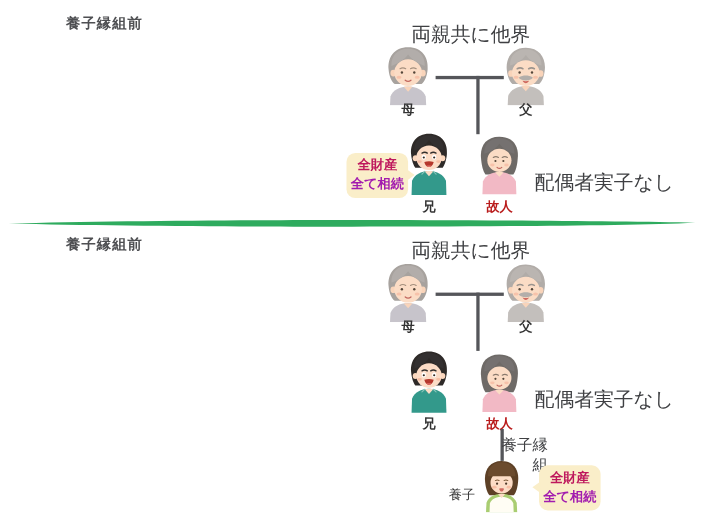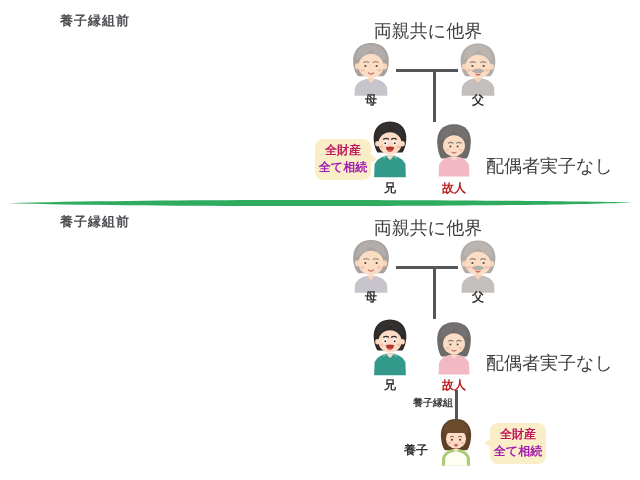--- a/index.html
+++ b/index.html
@@ -14,22 +14,22 @@
   .red   { color:#b91c1c; }
   .tree-line { background:#55565a; }
   .badge { width:56px; background:#faeec9; border-radius:8px; text-align:center;
            font-size:12px; font-weight:bold; line-height:17px; padding:3px 0 4px; }
   .badge .l1 { color:#be185d; }
   .badge .l2 { color:#a21caf; }
   .tail  { position:absolute; width:0; height:0; top:15px;
            border-top:5px solid transparent; border-bottom:5px solid transparent; }
   .tail-r{ right:-6px; border-left:7px solid #faeec9; }
   .tail-l{ left:-6px;  border-right:7px solid #faeec9; }
-  .adopt-note { font-size:10px; font-weight:bold; color:#3f4043; text-align:right; }
-  .child-note { font-size:12px; font-weight:bold; color:#333; text-align:center; }
+  .adopt-note { font-size:14px; font-weight:normal; color:#3f4043; text-align:right;margin-left:45px; }
+  .child-note { font-size:12px; font-weight:normal; color:#333; text-align:right; }
 </style>
 </head>
 <body>
 
 <svg width="0" height="0" style="position:absolute" aria-hidden="true">
   <defs>
     <symbol id="sym-mother" viewBox="0 0 60 62">
       <path d="M30 1C15 1 8.5 12 9.5 24c.6 8 3.5 13.5 6.5 15.5h28c3-2 5.9-7.5 6.5-15.5C51.5 12 45 1 30 1Z" fill="#a7a29e"></path>
       <ellipse cx="14.5" cy="28" rx="3" ry="3.5" fill="#f9d4ba"></ellipse>
       <ellipse cx="45.5" cy="28" rx="3" ry="3.5" fill="#f9d4ba"></ellipse>

